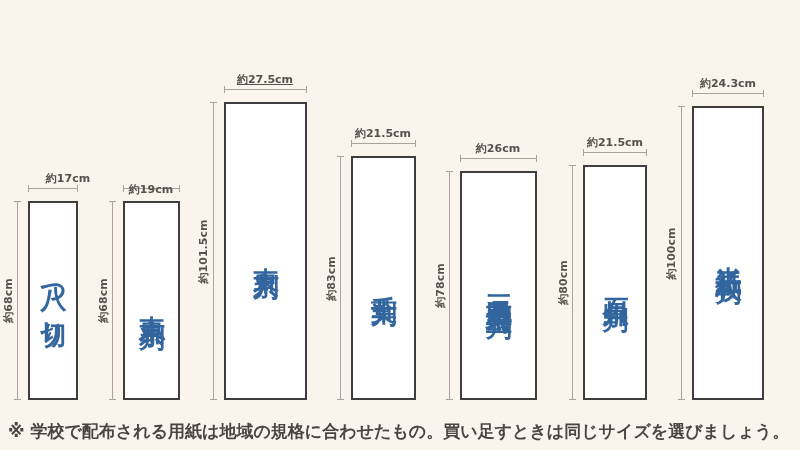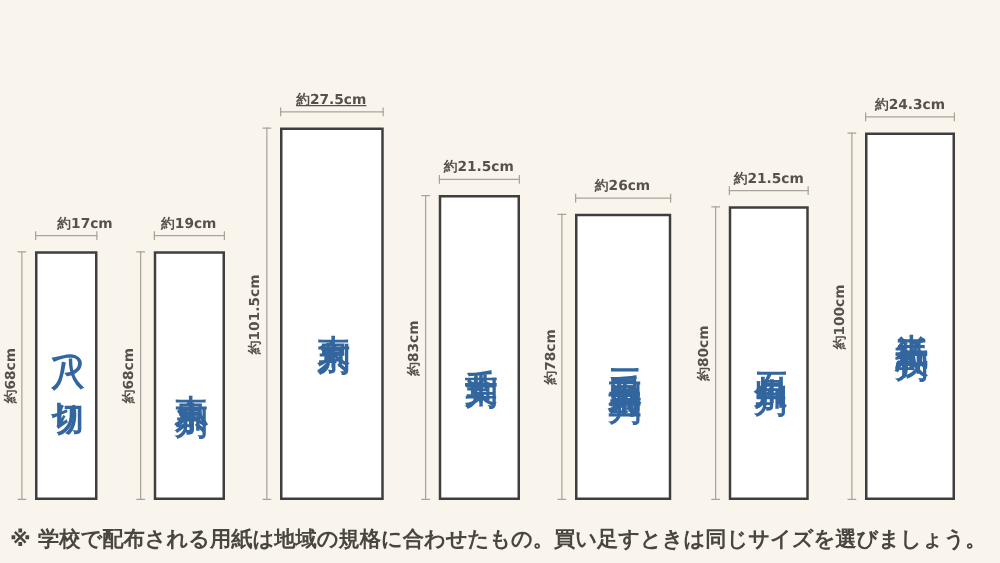--- a/index.html
+++ b/index.html
@@ -132,21 +132,21 @@
       <div class="pname"><span>八つ切り</span><span></span></div>
     </div>
   </div>
 
   <div>
     <div class="vline" style="left:112px; top:201px; height:199px;"></div>
     <div class="vlabel-wrap" style="left:96px; top:201px; height:199px;">
       <span class="vlabel">約68cm</span>
     </div>
     <div class="wline" style="left:123px; top:188px; width:57px;"></div>
-    <div class="wlabel" style="left:151px; top:173px;">約19cm</div>
+    <div class="wlabel" style="left:151px; top:184px;">約19cm</div>
     <div class="paper" style="left:123px; top:201px; width:57px; height:199px;">
       <div class="pname"><span>東京小判</span><span></span></div>
     </div>
   </div>
 
   <div>
     <div class="vline" style="left:213px; top:102px; height:298px;"></div>
     <div class="vlabel-wrap" style="left:197px; top:102px; height:298px;">
       <span class="vlabel">約101.5cm</span>
     </div>

